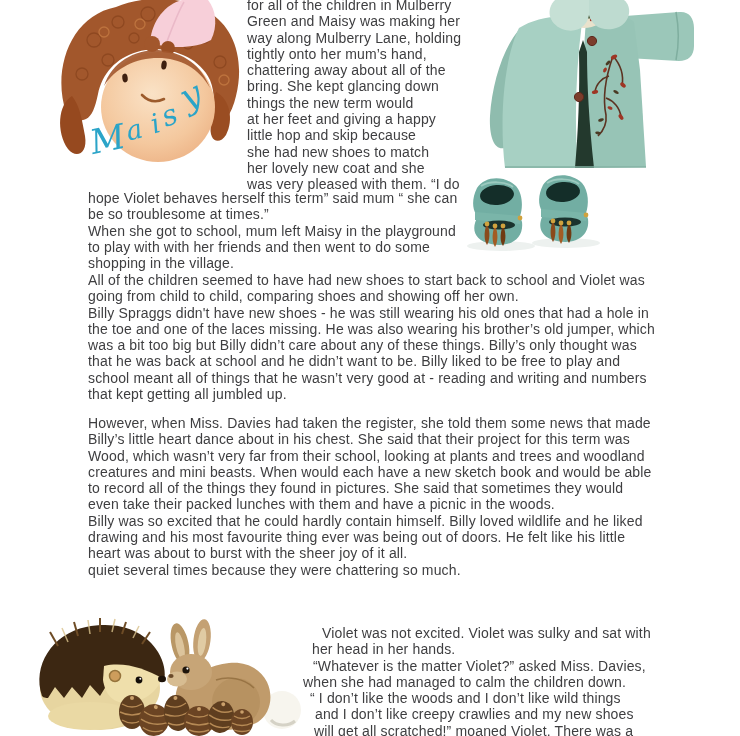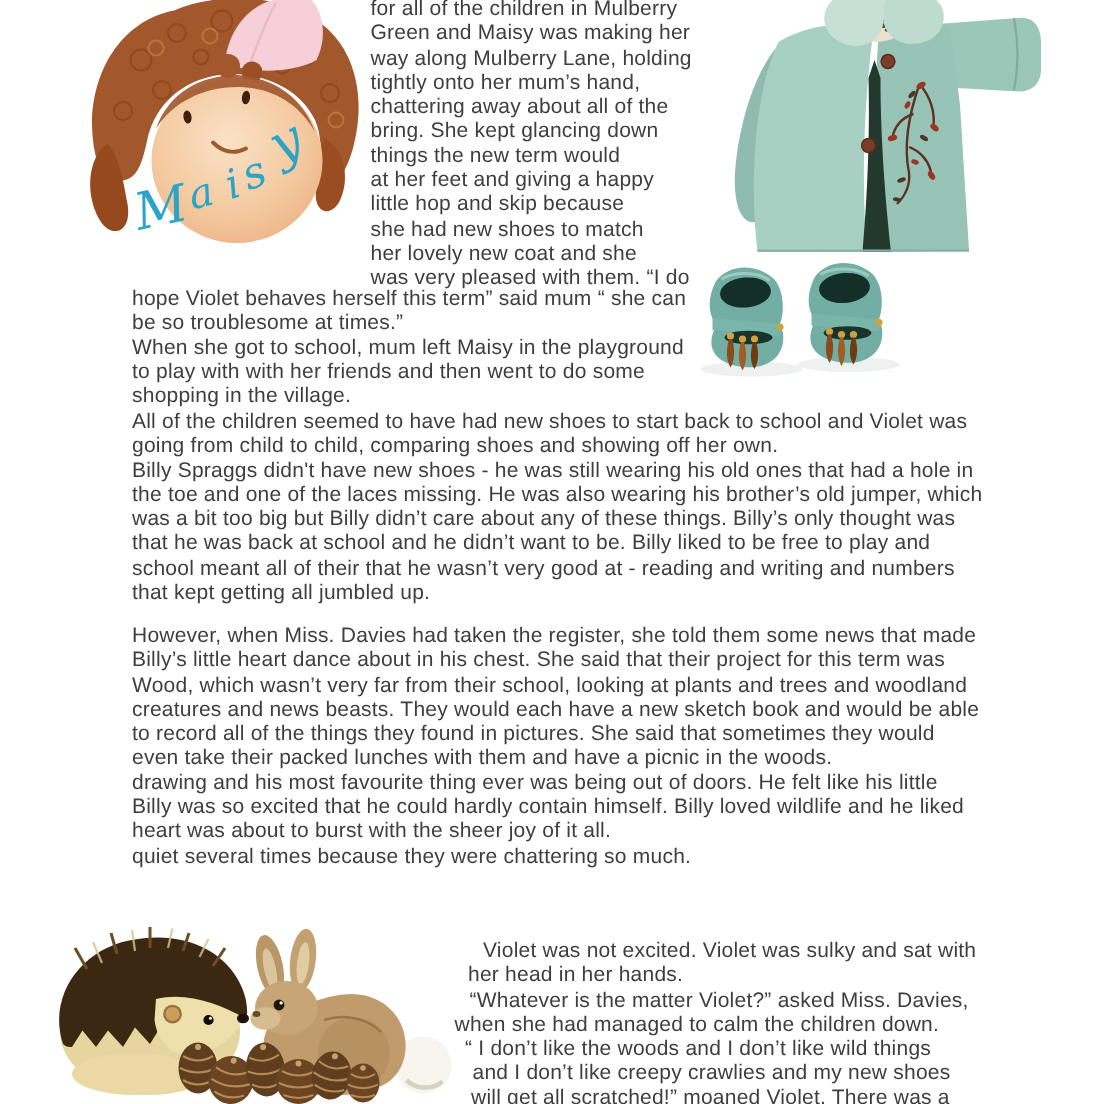--- a/index.html
+++ b/index.html
@@ -179,32 +179,32 @@
       <div class="line">to play with with her friends and then went to do some</div>
       <div class="line">shopping in the village.</div>
     </div>
   <div class="tb tb-shoes">
       <div class="line">All of the children seemed to have had new shoes to start back to school and Violet was</div>
       <div class="line">going from child to child, comparing shoes and showing off her own.</div>
       <div class="line">Billy Spraggs didn't have new shoes - he was still wearing his old ones that had a hole in</div>
       <div class="line">the toe and one of the laces missing. He was also wearing his brother’s old jumper, which</div>
       <div class="line">was a bit too big but Billy didn’t care about any of these things. Billy’s only thought was</div>
       <div class="line">that he was back at school and he didn’t want to be. Billy liked to be free to play and</div>
-      <div class="line">school meant all of their that he wasn’t very good at - reading and writing and numbers</div>
+      <div class="line">school meant all of things that he wasn’t very good at - reading and writing and numbers</div>
       <div class="line">that kept getting all jumbled up.</div>
     </div>
   <div class="tb tb-project">
       <div class="line">However, when Miss. Davies had taken the register, she told them some news that made</div>
       <div class="line">Billy’s little heart dance about in his chest. She said that their project for this term was</div>
       <div class="line">Wood, which wasn’t very far from their school, looking at plants and trees and woodland</div>
-      <div class="line">creatures and news beasts. They would each have a new sketch book and would be able</div>
+      <div class="line">creatures and mini beasts. When would each have a new sketch book and would be able</div>
       <div class="line">to record all of the things they found in pictures. She said that sometimes they would</div>
       <div class="line">even take their packed lunches with them and have a picnic in the woods.</div>
+      <div class="line">Billy was so excited that he could hardly contain himself. Billy loved wildlife and he liked</div>
       <div class="line">drawing and his most favourite thing ever was being out of doors. He felt like his little</div>
-      <div class="line">Billy was so excited that he could hardly contain himself. Billy loved wildlife and he liked</div>
       <div class="line">heart was about to burst with the sheer joy of it all.</div>
       <div class="line">quiet several times because they were chattering so much.</div>
     </div>
   <div class="tb tb-violet">
       <div class="line">Violet was not excited. Violet was sulky and sat with</div>
       <div class="line">her head in her hands.</div>
       <div class="line">“Whatever is the matter Violet?” asked Miss. Davies,</div>
       <div class="line">when she had managed to calm the children down.</div>
       <div class="line">“ I don’t like the woods and I don’t like wild things</div>
       <div class="line">and I don’t like creepy crawlies and my new shoes</div>

